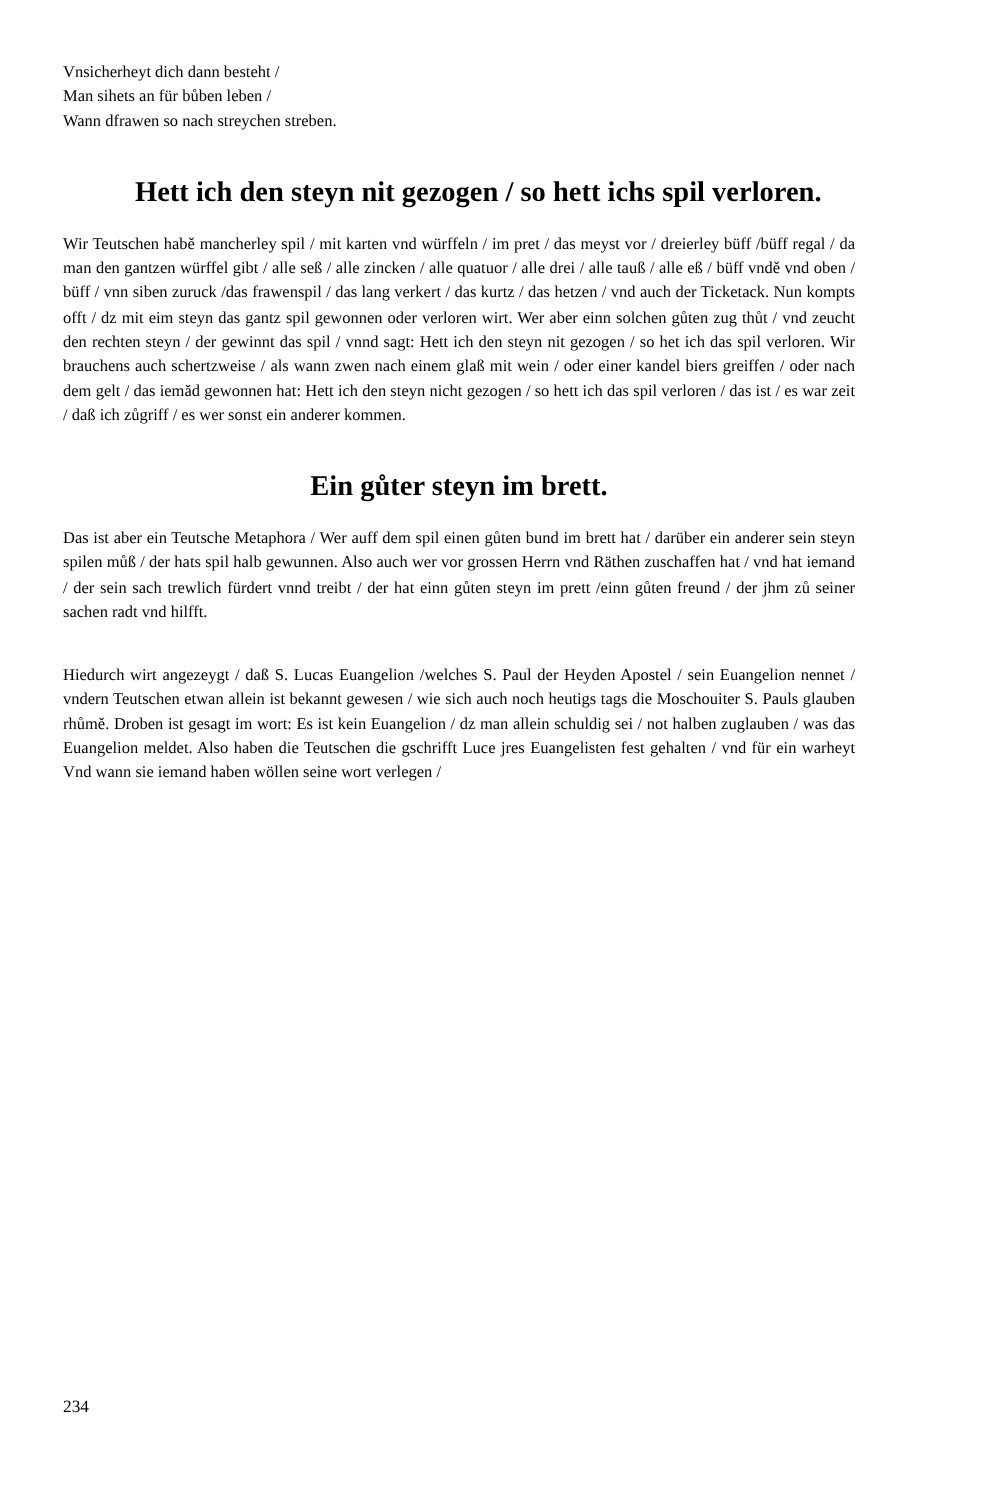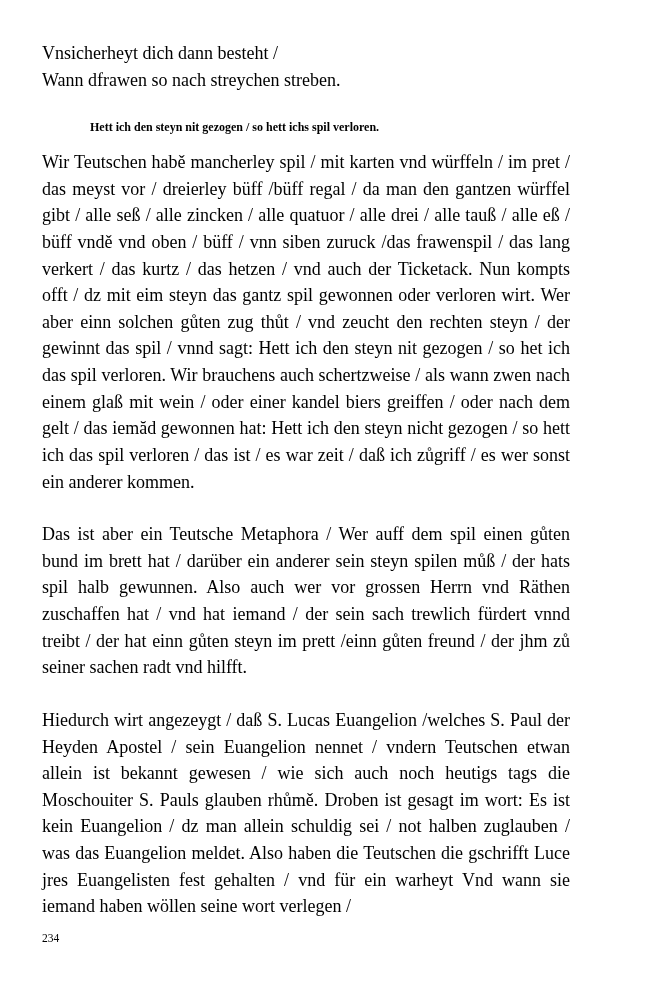--- a/index.html
+++ b/index.html
@@ -15,35 +15,35 @@
     position: relative;
     overflow: hidden;
   }
   .page {
     position: absolute;
     left: 42px;
     top: 40px;
     width: 528px;
   }
   .para {
-    font-size: 18px;
+    font-size: 11px;
     line-height: 1.48;
     text-align: justify;
     margin: 0 0 0 0;
     hyphens: none;
   }
   .intro {
     margin-bottom: 26px;
   }
   .intro .line {
     display: block;
     text-align: left;
   }
   .heading {
-    font-size: 12px;
+    font-size: 19px;
     font-weight: bold;
     line-height: 1.48;
     margin: 0 0 12px 0;
   }
   .heading-indent {
     text-align: left;
     padding-left: 48px;
   }
   .heading-center {
     text-align: center;
@@ -63,29 +63,31 @@
     color: #000000;
   }
 </style>
 </head>
 <body>
 
 <div class="page">
 
   <div class="para intro">
     <span class="line">Vnsicherheyt dich dann besteht /</span>
+    <span class="line">Man sihets an für bůben leben /</span>
     <span class="line">Wann dfrawen so nach streychen streben.</span>
   </div>
 
   <div class="block">
     <div class="heading heading-indent">Hett ich den steyn nit gezogen / so hett ichs spil verloren.</div>
     <p class="para">Wir Teutschen habě mancherley spil / mit karten vnd würffeln / im pret / das meyst vor / dreierley büff /büff regal / da man den gantzen würffel gibt / alle seß / alle zincken / alle quatuor / alle drei / alle tauß / alle eß / büff vndě vnd oben / büff / vnn siben zuruck /das frawenspil / das lang verkert / das kurtz / das hetzen / vnd auch der Ticketack. Nun kompts offt / dz mit eim steyn das gantz spil gewonnen oder verloren wirt. Wer aber einn solchen gůten zug thůt / vnd zeucht den rechten steyn / der gewinnt das spil / vnnd sagt: Hett ich den steyn nit gezogen / so het ich das spil verloren. Wir brauchens auch schertzweise / als wann zwen nach einem glaß mit wein / oder einer kandel biers greiffen / oder nach dem gelt / das iemăd gewonnen hat: Hett ich den steyn nicht gezogen / so hett ich das spil verloren / das ist / es war zeit / daß ich zůgriff / es wer sonst ein anderer kommen.</p>
   </div>
 
   <div class="block">
+    <div class="heading heading-center">Ein gůter steyn im brett.</div>
     <p class="para">Das ist aber ein Teutsche Metaphora / Wer auff dem spil einen gůten bund im brett hat / darüber ein anderer sein steyn spilen můß / der hats spil halb gewunnen. Also auch wer vor grossen Herrn vnd Räthen zuschaffen hat / vnd hat iemand / der sein sach trewlich fürdert vnnd treibt / der hat einn gůten steyn im prett /einn gůten freund / der jhm zů seiner sachen radt vnd hilfft.</p>
   </div>
 
 
   <div class="block">
     <p class="para">Hiedurch wirt angezeygt / daß S. Lucas Euangelion /welches S. Paul der Heyden Apostel / sein Euangelion nennet / vndern Teutschen etwan allein ist bekannt gewesen / wie sich auch noch heutigs tags die Moschouiter S. Pauls glauben rhůmě. Droben ist gesagt im wort: Es ist kein Euangelion / dz man allein schuldig sei / not halben zuglauben / was das Euangelion meldet. Also haben die Teutschen die gschrifft Luce jres Euangelisten fest gehalten / vnd für ein warheyt Vnd wann sie iemand haben wöllen seine wort verlegen /</p>
   </div>
 
 </div>
 

